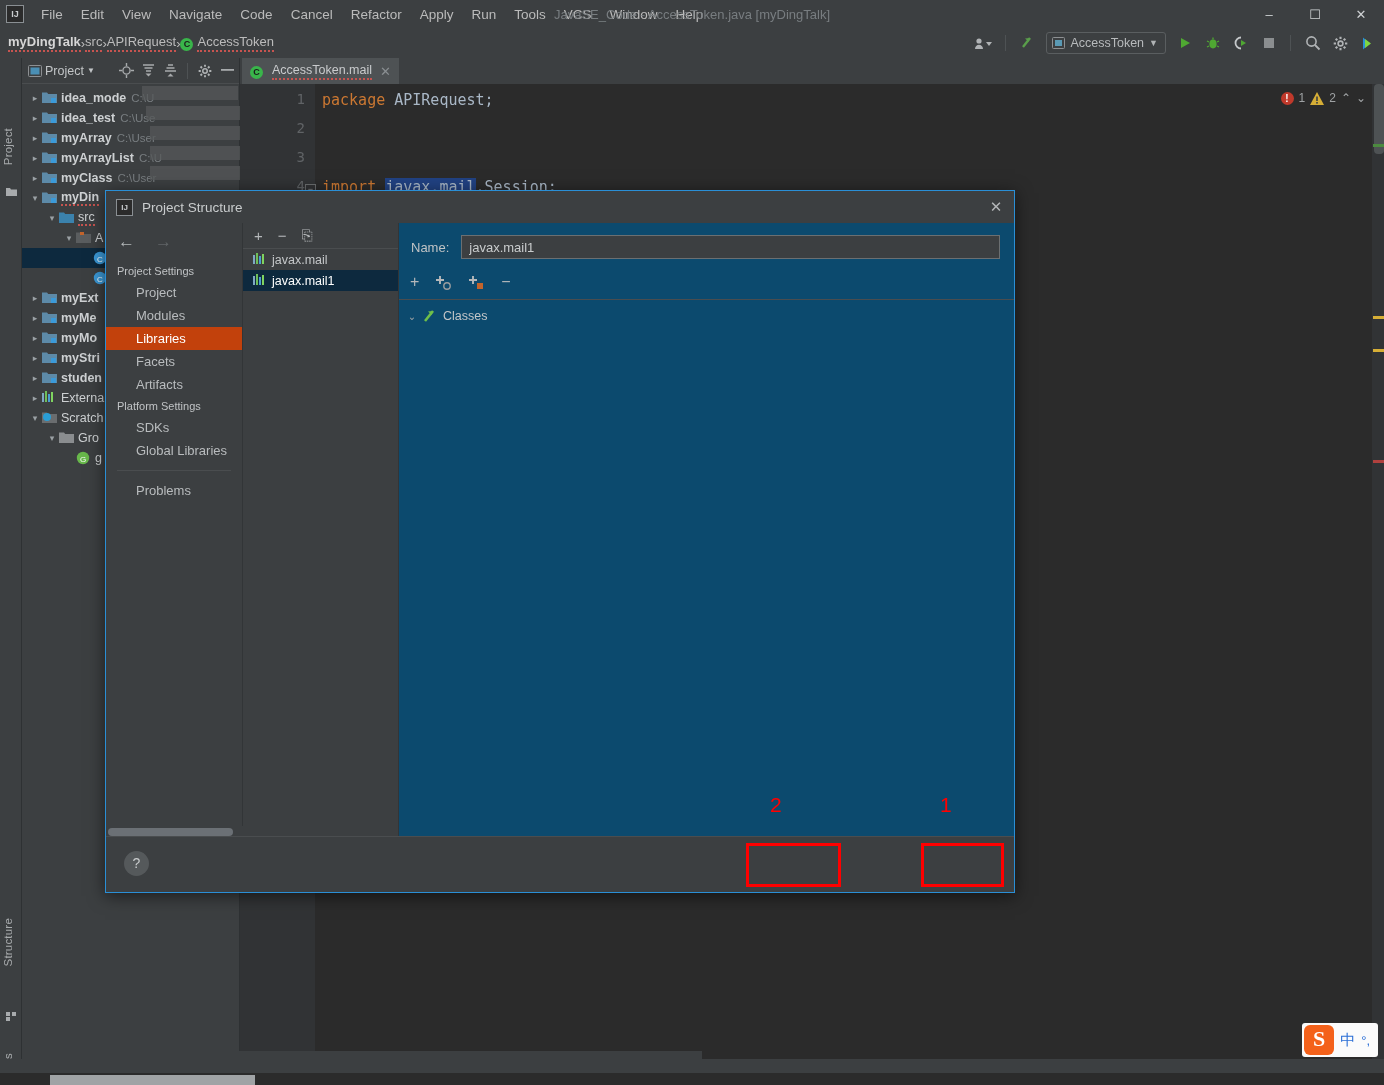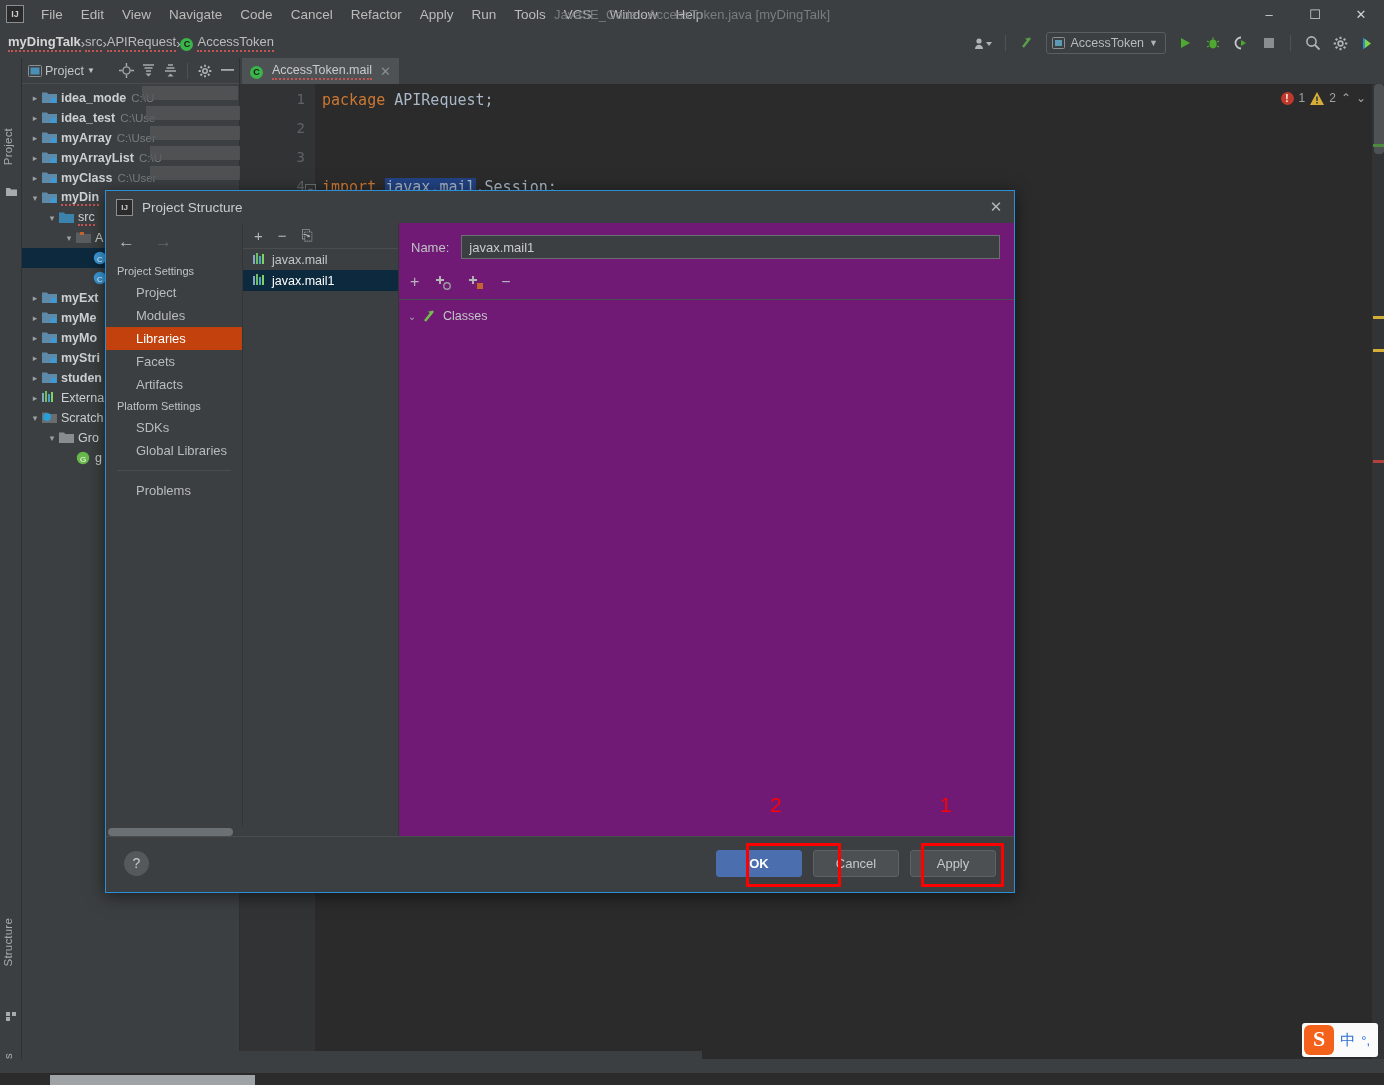--- a/index.html
+++ b/index.html
@@ -224,21 +224,21 @@
   .list-toolbar {
     height:26px; display:flex; align-items:center; gap:15px; padding-left:11px;
     border-bottom:1px solid #4a4d4f; color:#b5b8ba; font-size:15px;
   }
   .list-row {
     height:21px; display:flex; align-items:center; gap:6px; padding-left:10px;
     font-size:12.5px; color:#c4c7c9;
   }
   .list-row.selected { background:#0d293e; color:#ffffff; }
 
-  .dlg-detail { flex:1; background:#701a75; position:relative; }
+  .dlg-detail { flex:1; background:#0c4a6e; position:relative; }
   .name-row { display:flex; align-items:center; gap:12px; padding:12px 14px 0 12px; }
   .name-lbl { font-size:13px; color:#c0c3c5; }
   .name-input {
     flex:1; height:24px; background:#3c3f41; border:1px solid #6b6f71;
     color:#c9cccd; font-size:13px; padding:0 7px;
     font-family:"Liberation Sans", sans-serif;
   }
   .detail-toolbar {
     display:flex; align-items:center; gap:16px; padding:14px 0 8px 11px;
     color:#b5b8ba; font-size:16px; border-bottom:1px solid #4a4d4f;
@@ -756,25 +756,20 @@
                 <path d="M10 2l-5 .6 3.8 3.3z" fill="#6fbf4a"></path>
               </svg>
             <span>Classes</span>
           </div>
         </div>
       </div>
     </div>
 
     <div class="dlg-footer">
       <div class="help-btn">?</div>
-      <div class="footer-btns">
-        <div class="btn primary">OK</div>
-        <div class="btn">Cancel</div>
-        <div class="btn">Apply</div>
-      </div>
     </div>
   </div>
 
   <div class="annot-box" style="left:746px; top:843px; width:95px; height:44px;"></div>
   <div class="annot-box" style="left:921px; top:843px; width:83px; height:44px;"></div>
   <div class="annot-num" style="left:770px; top:793px;">2</div>
   <div class="annot-num" style="left:940px; top:793px;">1</div>
 
 </div>
 

